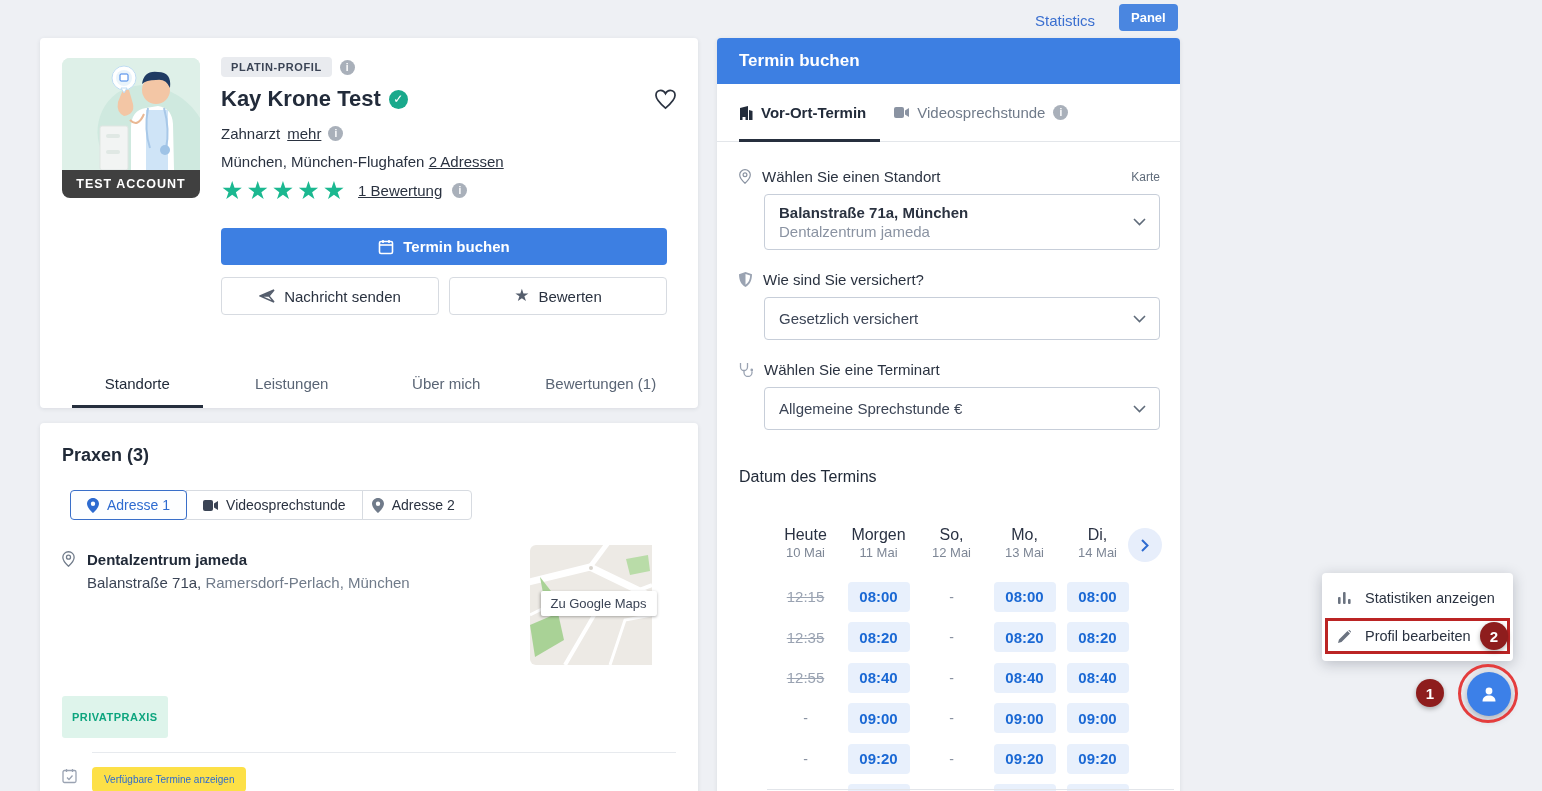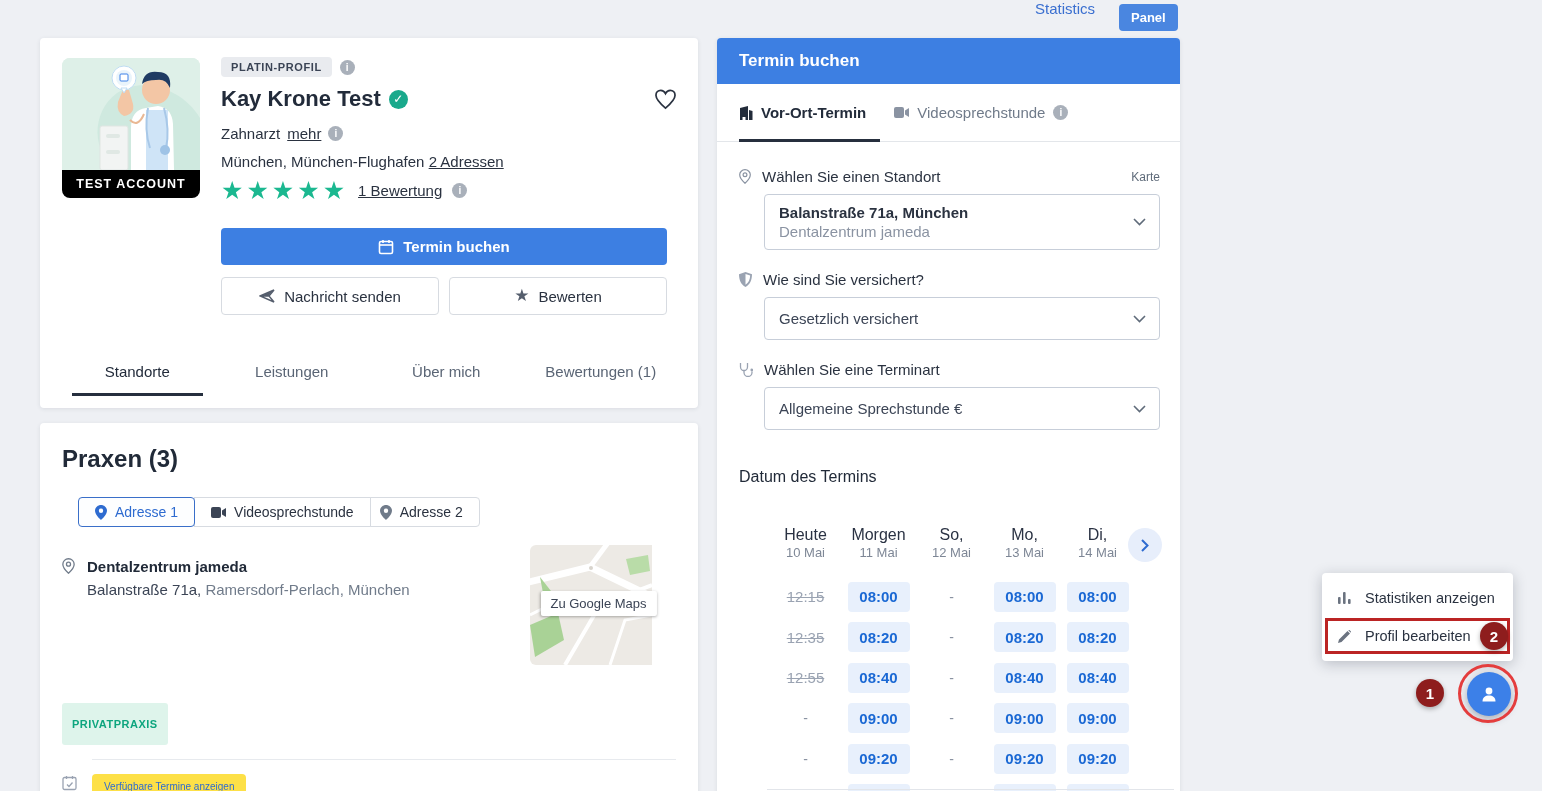--- a/index.html
+++ b/index.html
@@ -1,56 +1,56 @@
 <!DOCTYPE html>
 <html><head>
 <meta charset="utf-8">
 <style>
   * { margin:0; padding:0; box-sizing:border-box; }
   html,body { width:1542px; height:791px; overflow:hidden; }
   body { background:#eef0f4; font-family:"Liberation Sans", sans-serif; color:#2a3240; position:relative; }
   .card { background:#fff; border-radius:4px; box-shadow:0 1px 4px rgba(40,50,70,.10); position:absolute; }
 
   
-  .stats-link { position:absolute; left:1035px; top:0; color:#3a6fd0; font-size:15px; cursor:pointer; }
+  .stats-link { position:absolute; left:1035px; top:12px; color:#3a6fd0; font-size:15px; cursor:pointer; }
   .panel-btn { position:absolute; left:1119px; top:4px; background:#4a86e0; color:#fff; font-size:13px; font-weight:bold; padding:6px 12px; border-radius:4px; border:none; cursor:pointer; }
 
   
   #profile-card { left:40px; top:38px; width:658px; height:370px; }
   .avatar { position:absolute; left:22px; top:20px; width:138px; height:140px; border-radius:8px; overflow:hidden; }
   .avatar-img { width:100%; height:112px; background:#def0e8; position:relative; }
-  .avatar-caption { height:28px; background:#000000; color:#fff; font-size:12.5px; font-weight:bold; letter-spacing:1px; display:flex; align-items:center; justify-content:center; }
+  .avatar-caption { height:28px; background:#404040; color:#fff; font-size:12.5px; font-weight:bold; letter-spacing:1px; display:flex; align-items:center; justify-content:center; }
   .profile-main { position:absolute; left:181px; top:19px; width:446px; }
   .badge-row { display:flex; align-items:center; gap:8px; margin-bottom:9px; }
   .platin-badge { background:#e9ebef; color:#3b4455; font-size:11px; font-weight:bold; letter-spacing:.6px; padding:4px 10px; border-radius:4px; }
   .info-i { width:15px; height:15px; border-radius:50%; background:#a9b0ba; color:#fff; font-size:10px; font-weight:bold; display:inline-flex; align-items:center; justify-content:center; font-style:normal; flex:0 0 auto; }
   .name-row { display:flex; align-items:center; gap:8px; margin-bottom:13px; }
   .doc-name { font-size:22px; font-weight:bold; color:#222b3a; }
   .check-badge { width:19px; height:19px; border-radius:50%; background:#19a98c; color:#fff; font-size:12px; display:inline-flex; align-items:center; justify-content:center; }
   .spec-row { font-size:15px; margin-bottom:11px; display:flex; align-items:center; gap:7px; }
   .spec-row a, .loc-row a, .stars-row a { color:#2a3240; text-decoration:underline; cursor:pointer; }
   .loc-row { font-size:15px; margin-bottom:7px; }
   .stars-row { display:flex; align-items:center; gap:10px; margin-bottom:25px; }
   .stars { color:#1bb890; font-size:25px; letter-spacing:3px; line-height:26px; }
   .stars-row a { font-size:15px; }
   .book-btn { width:446px; height:37px; background:#3d7fe2; border:none; border-radius:4px; color:#fff; font-size:15px; font-weight:bold; display:flex; align-items:center; justify-content:center; gap:9px; cursor:pointer; margin-bottom:12px; }
   .sec-row { display:flex; gap:10px; }
   .sec-btn { flex:1; height:38px; background:#fff; border:1px solid #d7dbe1; border-radius:4px; font-size:15px; color:#2a3240; display:flex; align-items:center; justify-content:center; gap:9px; cursor:pointer; }
   .heart { position:absolute; right:21px; top:51px; cursor:pointer; }
-  .tabs-bar { position:absolute; left:0; bottom:12px; width:100%; height:50px; display:flex; padding:0 20px; }
+  .tabs-bar { position:absolute; left:0; bottom:0; width:100%; height:50px; display:flex; padding:0 20px; }
   .tab { flex:1; display:flex; align-items:center; justify-content:center; font-size:15px; color:#5a6575; cursor:pointer; position:relative; }
   .tab.active { color:#222b3a; }
   .tab.active::after { content:""; position:absolute; left:12px; right:12px; bottom:0; height:3px; background:#262f3e; }
 
   
   #praxen-card { left:40px; top:423px; width:658px; height:500px; padding:22px; }
-  .praxen-title { font-size:24px; font-weight:bold; color:#212a38; margin-bottom:24px; }
+  .praxen-title { font-size:18px; font-weight:bold; color:#212a38; margin-bottom:24px; }
   .chip-group { display:flex; margin-bottom:28px; width:402px; }
   .chip { display:flex; align-items:center; gap:8px; font-size:14px; padding:0 16px; height:30px; border:1px solid #d7dbe1; background:#fff; cursor:pointer; margin-left:-1px; white-space:nowrap; }
-  .chip:first-child { margin-left:16px; border-radius:4px; }
+  .chip:first-child { margin-left:8px; border-radius:4px; }
   .chip:last-child { border-radius:0 4px 4px 0;padding-left:9px; }
   .chip.active { border:1.5px solid #3a6fc9; border-radius:4px; color:#2e6bd0; z-index:1; background:#fdfeff; }
   .addr-block { display:flex; gap:12px; margin-bottom:0; }
   .addr-texts { font-size:15px; line-height:23px; }
   .addr-name { font-weight:bold; color:#212a38; }
   .addr-street { color:#3b4455; }
   .addr-rest { color:#707b8a; }
   .map-thumb { position:absolute; right:31px; top:122px; width:137px; height:120px; border-radius:6px; overflow:hidden; cursor:pointer; }
   .map-btn { position:absolute; left:50%; transform:translateX(-50%); top:46px; background:#fff; color:#3b4455; font-size:13px; padding:5px 10px; border-radius:2px; box-shadow:0 1px 3px rgba(0,0,0,.3); white-space:nowrap; }
   .privat-badge { display:inline-block; background:#def4eb; color:#0da57e; font-size:11px; font-weight:bold; letter-spacing:.5px; padding:15px 10px; border-radius:3px; margin:102px 0 0 0; }

